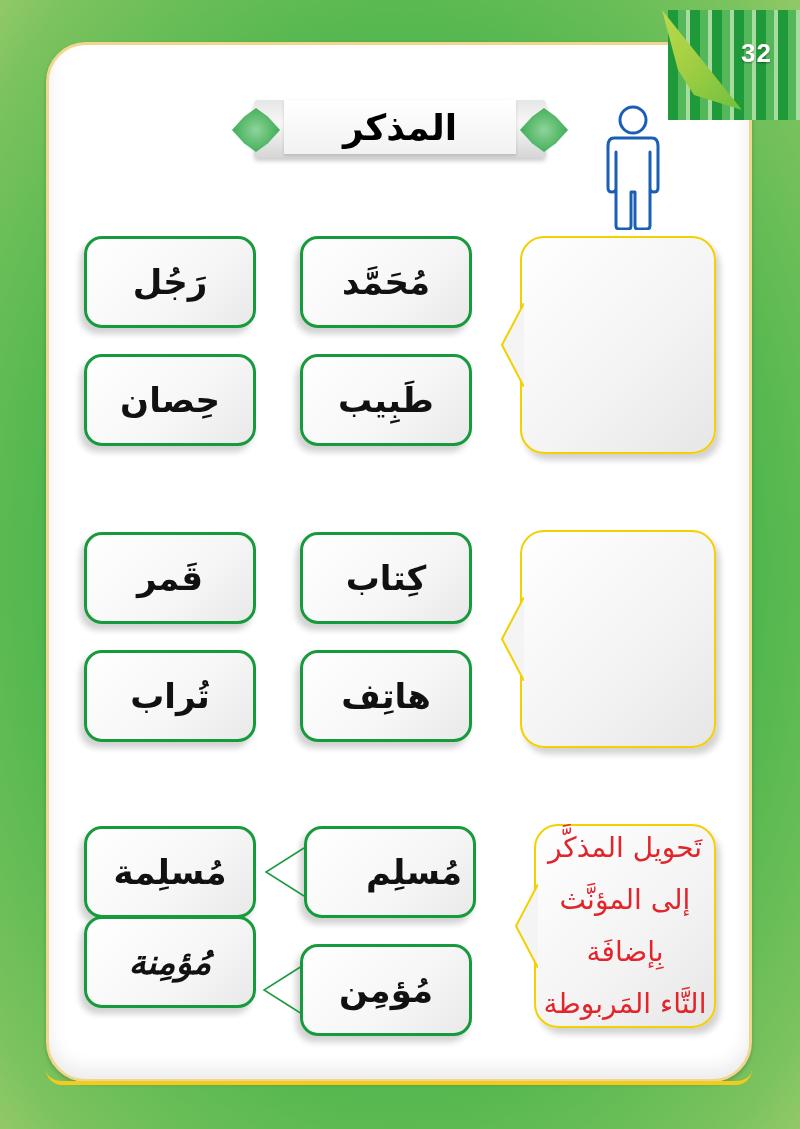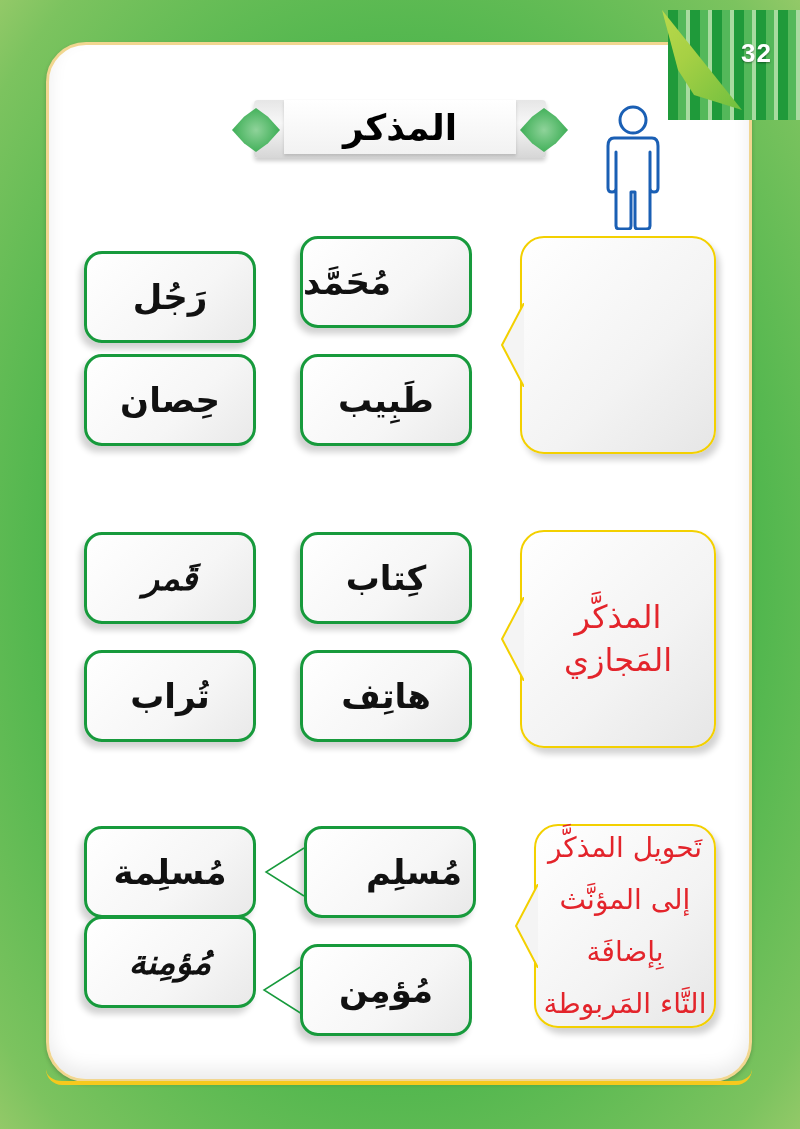--- a/index.html
+++ b/index.html
@@ -123,44 +123,42 @@
     <circle cx="33" cy="16" r="13"></circle>
     <path d="M14 34 H52 Q58 34 58 42 V84 Q58 88 54 88 Q50 88 50 84 V48 V122 Q50 125 46 125 H38 Q35 125 35 122 V88 H31 V122 Q31 125 28 125 H20 Q16 125 16 122 V48 V84 Q16 88 12 88 Q8 88 8 84 V42 Q8 34 14 34 Z"></path>
   </g>
 </svg>
 
 <div class="label-box" style="left:520px;top:236px;height:218px;">
   <svg class="pointer" viewBox="0 0 24 84">
       <path d="M24 0 L2 42 L24 84" fill="#f4f4f4" stroke="#f3d000" stroke-width="2"></path>
     </svg>
 </div>
-<div class="card" style="left:300px;top:236px;justify-content:flex-end;">
+<div class="card" style="left:300px;top:236px;">
     <span>مُحَمَّد</span>
   </div>
-<div class="card" style="left:84px;top:236px;margin-top:15px;">
+<div class="card" style="left:84px;top:236px;">
     <span>رَجُل</span>
   </div>
 <div class="card" style="left:300px;top:354px;">
     <span>طَبِيب</span>
   </div>
 <div class="card" style="left:84px;top:354px;">
     <span>حِصان</span>
   </div>
 
 <div class="label-box" style="left:520px;top:530px;height:218px;">
   <svg class="pointer" viewBox="0 0 24 84">
       <path d="M24 0 L2 42 L24 84" fill="#f4f4f4" stroke="#f3d000" stroke-width="2"></path>
     </svg>
-  <span class="label-text">المذكَّر
-المَجازي</span>
 </div>
 <div class="card" style="left:300px;top:532px;">
     <span>كِتاب</span>
   </div>
-<div class="card" style="left:84px;top:532px;font-style:italic;">
+<div class="card" style="left:84px;top:532px;">
     <span>قَمر</span>
   </div>
 <div class="card" style="left:300px;top:650px;">
     <span>هاتِف</span>
   </div>
 <div class="card" style="left:84px;top:650px;">
     <span>تُراب</span>
   </div>
 
 <div class="label-box" style="left:534px;top:824px;height:204px;width:182px;">

